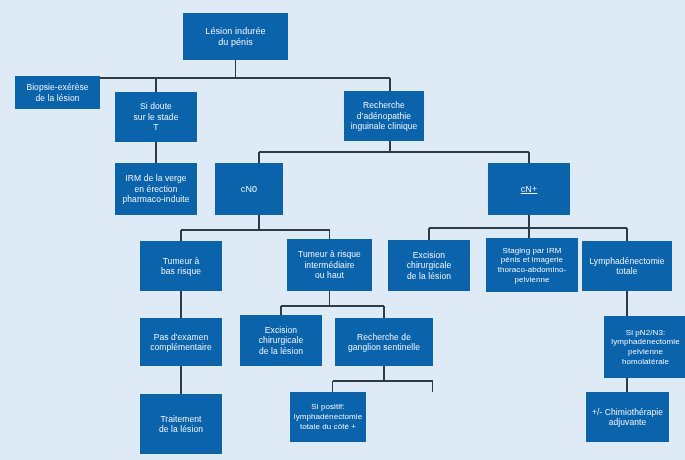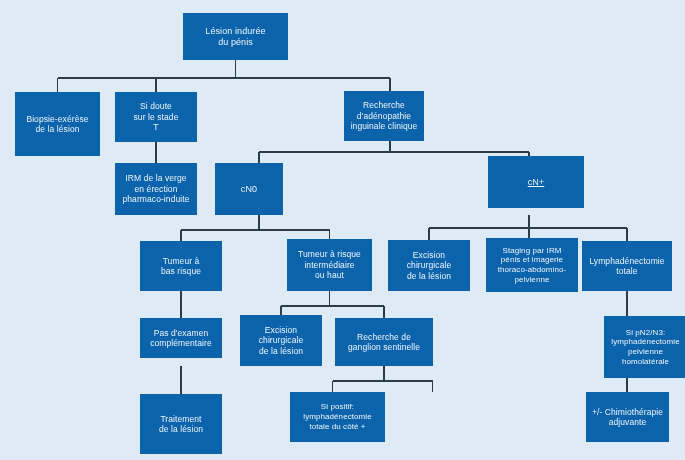--- a/index.html
+++ b/index.html
@@ -101,41 +101,41 @@
       <path d="M432.5 381 L432.5 392"></path>
 
       <path d="M627.0 370 L627.0 392"></path>
     </g>
   </svg>
 
   <div class="node fs9" style="left:183px; top:13px; width:105px; height:47px;">
     <span>Lésion indurée<br>du pénis</span>
   </div>
 
-  <div class="node fs85" style="left:15px; top:92px; width:85px; height:64px;">
+  <div class="node fs85" style="left:15px; top:76px; width:85px; height:33px;">
     <span>Biopsie-exérèse<br>de la lésion</span>
   </div>
 
   <div class="node fs85" style="left:115px; top:92px; width:82px; height:50px;">
     <span>Si doute<br>sur le stade<br>T</span>
   </div>
 
   <div class="node fs85" style="left:344px; top:91px; width:80px; height:50px;">
     <span>Recherche<br>d'adénopathie<br>inguinale clinique</span>
   </div>
 
   <div class="node fs85" style="left:115px; top:163px; width:82px; height:52px;">
     <span>IRM de la verge<br>en érection<br>pharmaco-induite</span>
   </div>
 
   <div class="node fs9" style="left:215px; top:163px; width:68px; height:52px;">
     <span>cN0</span>
   </div>
 
-  <div class="node fs9" style="left:488px; top:156px; width:96px; height:52px;text-decoration:underline;">
+  <div class="node fs9" style="left:488px; top:163px; width:82px; height:52px;text-decoration:underline;">
     <span>cN+</span>
   </div>
 
   <div class="node fs85" style="left:140px; top:241px; width:82px; height:50px;">
     <span>Tumeur à<br>bas risque</span>
   </div>
 
   <div class="node fs85" style="left:287px; top:239px; width:85px; height:52px;">
     <span>Tumeur à risque<br>intermédiaire<br>ou haut</span>
   </div>
@@ -145,41 +145,41 @@
   </div>
 
   <div class="node fs8" style="left:486px; top:238px; width:92px; height:54px;">
     <span>Staging par IRM<br>pénis et imagerie<br>thoraco-abdomino-<br>pelvienne</span>
   </div>
 
   <div class="node fs85" style="left:582px; top:241px; width:90px; height:50px;">
     <span>Lymphadénectomie<br>totale</span>
   </div>
 
-  <div class="node fs85" style="left:140px; top:318px; width:82px; height:40px;">
+  <div class="node fs85" style="left:140px; top:318px; width:82px; height:48px;">
     <span>Pas d'examen<br>complémentaire</span>
   </div>
 
   <div class="node fs85" style="left:240px; top:315px; width:82px; height:51px;">
     <span>Excision<br>chirurgicale<br>de la lésion</span>
   </div>
 
   <div class="node fs85" style="left:335px; top:318px; width:98px; height:48px;">
     <span>Recherche de<br>ganglion sentinelle</span>
   </div>
 
   <div class="node fs8" style="left:604px; top:316px; width:83px; height:62px;">
     <span>Si pN2/N3:<br>lymphadénectomie<br>pelvienne<br>homolatérale</span>
   </div>
 
   <div class="node fs85" style="left:140px; top:394px; width:82px; height:60px;">
     <span>Traitement<br>de la lésion</span>
   </div>
 
-  <div class="node fs8" style="left:290px; top:392px; width:95px; height:50px;">
+  <div class="node fs8" style="left:290px; top:392px; width:76px; height:50px;">
     <span>Si positif:<br>lymphadénectomie<br>totale du côté +</span>
   </div>
 
 
   <div class="node fs85" style="left:586px; top:392px; width:83px; height:50px;">
     <span>+/- Chimiothérapie<br>adjuvante</span>
   </div>
 
 </div>
 

